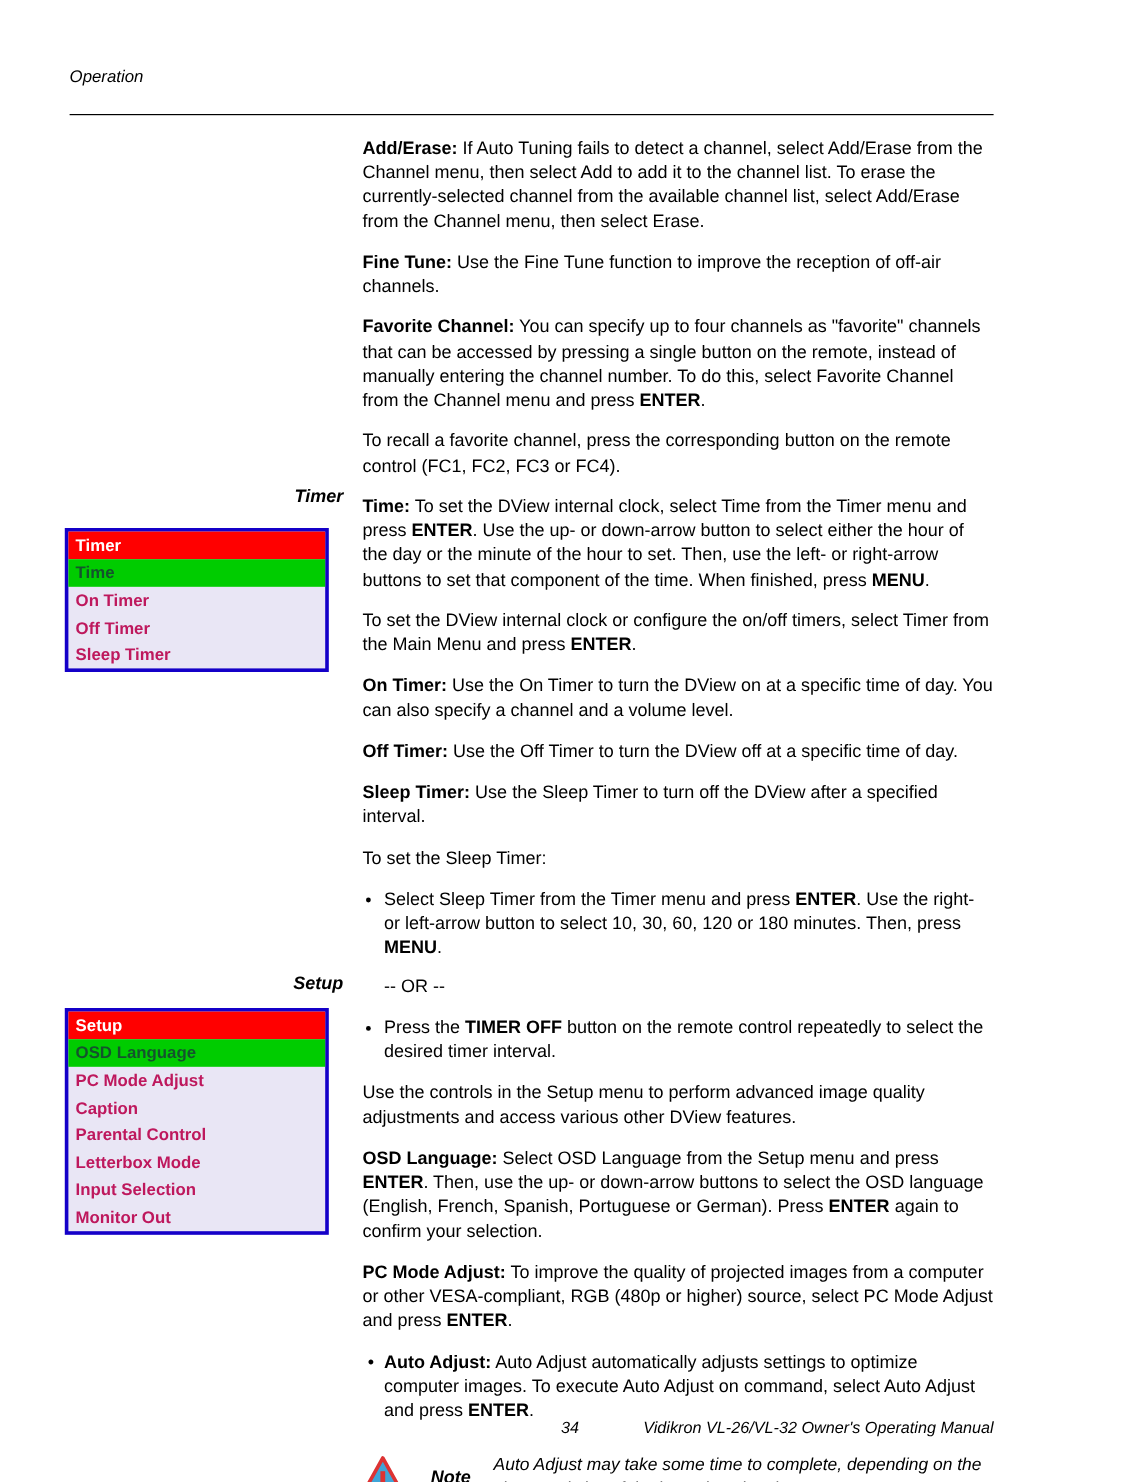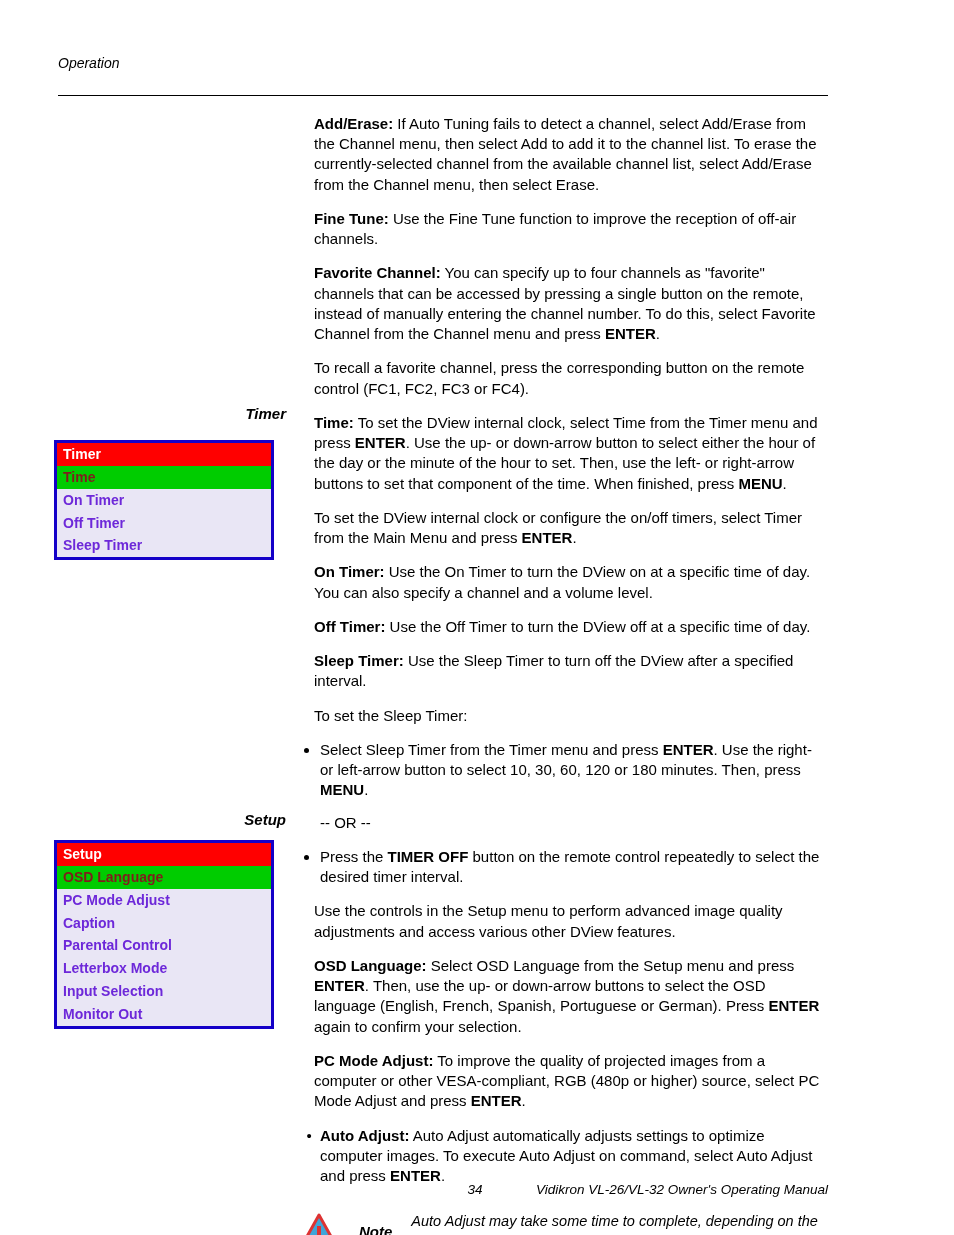--- a/index.html
+++ b/index.html
@@ -54,23 +54,23 @@
     box-sizing: border-box;
     font-weight: bold;
     font-size: 14px;
     background: #e9e6f5;
   }
   .menu-row {
     padding: 2px 6px;
     border-top: 0;
   }
   .menu-title { background: #ff0000; color: #fff; }
-  .menu-hl { background: #00cc00; color: #7f1d1d; }
-  .menu-item { color: #6d28d9; }
-  .content p { margin: 0 0 14px 16px; }
+  .menu-hl { background: #00cc00; color: #14532d; }
+  .menu-item { color: #be185d; }
+  .content p { margin: 0 0 14px 4px; }
   .content ul { margin: 0 0 14px 0; padding-left: 22px; }
   .content li { margin-bottom: 10px; }
   .content li.spacing { margin-bottom: 14px; }
   b { font-weight: bold; }
   .note-row {
     display: flex;
     align-items: center;
     gap: 19px;
     margin-top: 26px;
   }

